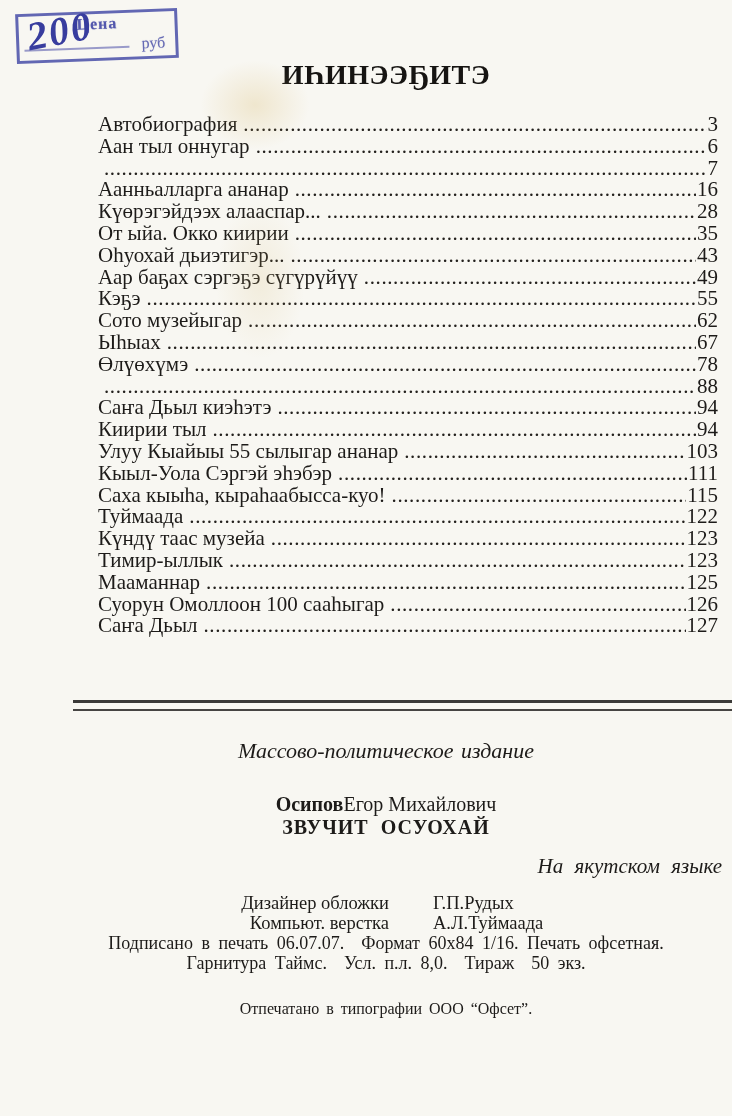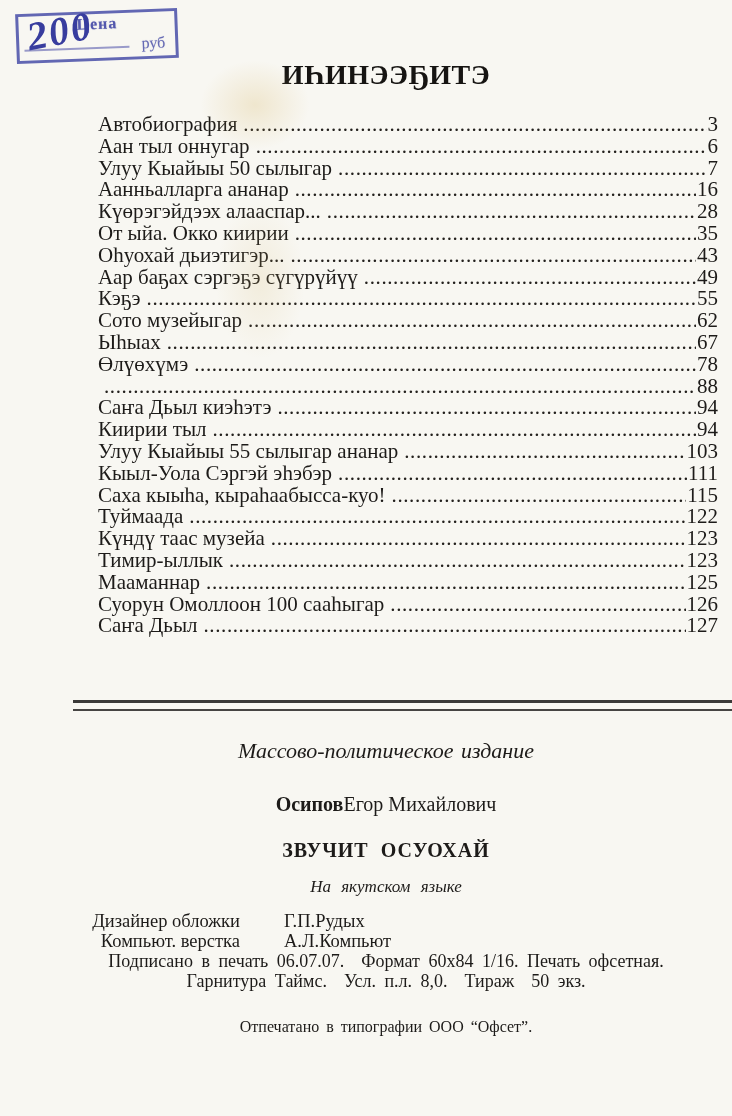--- a/index.html
+++ b/index.html
@@ -101,33 +101,33 @@
     font-style: italic;
     font-size: 22px;
     word-spacing: 2px;
   }
   .author {
     margin-top: 29px;
     font-size: 20px;
   }
   .author-surname { font-weight: bold; margin-right: 0; }
   .book-title {
-    margin-top: 23px;
     font-size: 20px;
     font-weight: bold;
     letter-spacing: 1px;
     word-spacing: 6px;
   }
   .lang {
     margin-top: 15px;
     font-style: italic;
-    font-size: 17px;
+    font-size: 21px;
     word-spacing: 6px;
-  }
-  .credits { margin-top: 14px; display: flex; flex-direction: column; align-items: flex-start; }
+    text-align: right;
+  }
+  .credits { margin-top: 14px; display: flex; flex-direction: column; align-items: center; }
   .credit-row { display: flex; gap: 44px; line-height: 20px; font-size: 18.5px; }
   .credit-role { width: 190px; text-align: right; white-space: nowrap; }
   .credit-name { width: 140px; text-align: left; white-space: nowrap; }
   .printinfo { font-size: 18px; line-height: 20px; word-spacing: 4px; }
   .printinfo div { white-space: pre; }
   .printer { margin-top: 26px; font-size: 16px; line-height: 20.5px; word-spacing: 3px; }
 </style>
 </head>
 <body>
 
@@ -150,21 +150,20 @@
         <span class="toc-title">Автобиография</span>
         <span class="toc-dots">............................................................................................................................................................................................................................</span>
         <span class="toc-page">3</span>
       </div>
       <div class="toc-row">
         <span class="toc-title">Аан тыл оннугар</span>
         <span class="toc-dots">............................................................................................................................................................................................................................</span>
         <span class="toc-page">6</span>
       </div>
       <div class="toc-row">
-        <span class="toc-title">Улуу Кыайыы 50 сылыгар</span>
         <span class="toc-dots">............................................................................................................................................................................................................................</span>
         <span class="toc-page">7</span>
       </div>
       <div class="toc-row">
         <span class="toc-title">Аанньалларга ананар</span>
         <span class="toc-dots">............................................................................................................................................................................................................................</span>
         <span class="toc-page">16</span>
       </div>
       <div class="toc-row">
         <span class="toc-title">Күөрэгэйдээх алааспар...</span>
@@ -276,21 +275,21 @@
     </div>
     <div class="book-title">ЗВУЧИТ ОСУОХАЙ</div>
     <div class="lang">На якутском языке</div>
     <div class="credits" id="credits">
         <div class="credit-row">
           <span class="credit-role">Дизайнер обложки</span>
           <span class="credit-name">Г.П.Рудых</span>
         </div>
         <div class="credit-row">
           <span class="credit-role">Компьют. верстка</span>
-          <span class="credit-name">А.Л.Компьют</span>
+          <span class="credit-name">А.Л.Туймаада</span>
         </div>
       </div>
     <div class="printinfo">
       <div>Подписано в печать 06.07.07.  Формат 60х84 1/16. Печать офсетная.</div>
       <div>Гарнитура Таймс.  Усл. п.л. 8,0.  Тираж  50 экз.</div>
     </div>
     <div class="printer">
       <div>Отпечатано в типографии ООО “Офсет”.</div>
     </div>
   </div>

